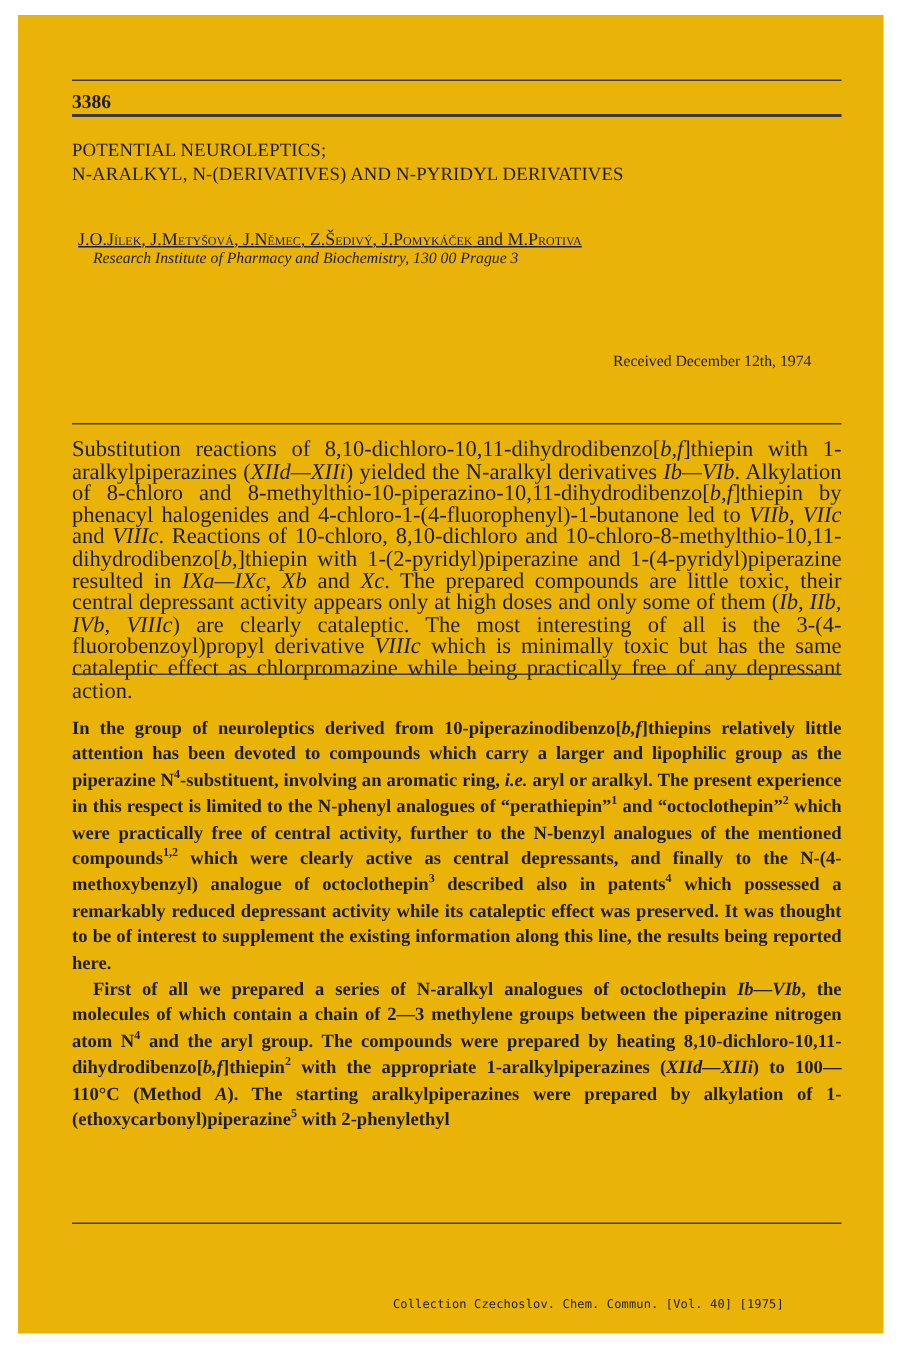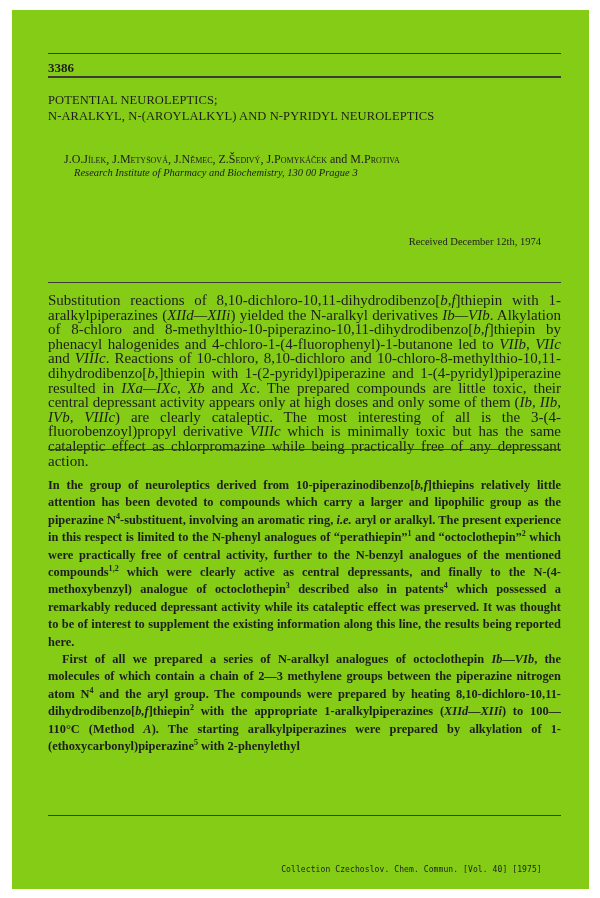--- a/index.html
+++ b/index.html
@@ -1,52 +1,52 @@
 <!DOCTYPE html>
 <html><head>
 <meta charset="utf-8">
 <style>
   html, body { margin: 0; padding: 0; background: #ffffff; }
   body { width: 600px; height: 898px; position: relative; overflow: hidden; }
   .sheet {
     position: absolute; left: 12px; top: 10px; width: 577px; height: 879px;
-    background: #84cc16;
+    background: #eab308;
     font-family: "Liberation Serif", "DejaVu Serif", serif;
     color: #1e1e1e;
   }
   .rule { position: absolute; left: 36px; width: 513px; background: #3a3a3a; }
   .abs { position: absolute; }
   .page-num { left: 36px; top: 50px; font-size: 13px; font-weight: bold; }
   .title { left: 36px; top: 83px; width: 520px; font-size: 12.5px; font-weight: normal; line-height: 15.5px; letter-spacing: 0.1px; }
-  .authors { left: 52px; top: 141px; font-size: 12px; line-height: 16px; }
+  .authors { left: 40px; top: 141px; font-size: 12px; line-height: 16px; text-decoration: underline; }
   .sc { font-variant: small-caps; }
-  .affil { left: 50px; top: 157px; font-size: 10.5px; font-style: italic; margin-left: 12px; }
+  .affil { left: 50px; top: 157px; font-size: 10.5px; font-style: italic; }
   .received { left: 292px; top: 226px; width: 237px; text-align: right; font-size: 10.5px; }
   .abstract { left: 36px; top: 283px; width: 513px; font-size: 15px; line-height: 14.6px; text-align: justify; }
   .body-text { left: 36px; top: 467px; width: 513px; font-size: 12.4px; line-height: 17.4px; text-align: justify; font-weight: bold; }
   .body-text p { margin: 0; }
   .body-text p.indent { text-indent: 14px; }
   .footnote { left: 36px; top: 818px; width: 513px; font-size: 10.2px; line-height: 15px; }
   .footnote .mark { display: inline-block; width: 28px; }
-  .journal { left: 250px; top: 855px; width: 299px; text-align: center; font-family: "DejaVu Sans Mono", "Liberation Mono", monospace; font-size: 8px; letter-spacing: 0.1px; }
+  .journal { left: 250px; top: 855px; width: 299px; text-align: left; font-family: "DejaVu Sans Mono", "Liberation Mono", monospace; font-size: 8px; letter-spacing: 0.1px; }
   i { font-style: italic; }
   sup { font-size: 65%; line-height: 0; }
 </style>
 </head>
 <body>
 
 <div class="sheet">
 
   <div class="rule" style="top:43px;height:1px;"></div>
   <div class="abs page-num">3386</div>
   <div class="rule" style="top:66px;height:2px;"></div>
 
   <div class="abs title">
     <div>POTENTIAL NEUROLEPTICS;</div>
-    <div>N-ARALKYL, N-(AROYLALKYL) AND N-PYRIDYL NEUROLEPTICS</div>
+    <div>N-ARALKYL, N-(DERIVATIVES) AND N-PYRIDYL DERIVATIVES</div>
   </div>
 
   <div class="abs authors"><span>J.O.</span><span class="sc">Jílek</span><span>, J.</span><span class="sc">Metyšová</span><span>, J.</span><span class="sc">Němec</span><span>, Z.</span><span class="sc">Šedivý</span><span>, J.</span><span class="sc">Pomykáček</span><span> and M.</span><span class="sc">Protiva</span></div>
 
   <div class="abs affil">Research Institute of Pharmacy and Biochemistry, 130 00 Prague 3</div>
 
   <div class="abs received">Received December 12th, 1974</div>
 
   <div class="rule" style="top:272px;height:1px;"></div>
   <div class="abs abstract" id="abstract"><span>Substitution reactions of 8,10-dichloro-10,11-dihydrodibenzo[</span><i>b,f</i><span>]thiepin with 1-aralkylpiperazines (</span><i>XIId—XIIi</i><span>) yielded the N-aralkyl derivatives </span><i>Ib—VIb</i><span>. Alkylation of 8-chloro and 8-methylthio-10-piperazino-10,11-dihydrodibenzo[</span><i>b,f</i><span>]thiepin by phenacyl halogenides and 4-chloro-1-(4-fluorophenyl)-1-butanone led to </span><i>VIIb</i><span>, </span><i>VIIc</i><span> and </span><i>VIIIc</i><span>. Reactions of 10-chloro, 8,10-dichloro and 10-chloro-8-methylthio-10,11-dihydrodibenzo[</span><i>b,</i><span>]thiepin with 1-(2-pyridyl)piperazine and 1-(4-pyridyl)piperazine resulted in </span><i>IXa—IXc</i><span>, </span><i>Xb</i><span> and </span><i>Xc</i><span>. The prepared compounds are little toxic, their central depressant activity appears only at high doses and only some of them (</span><i>Ib, IIb, IVb, VIIIc</i><span>) are clearly cataleptic. The most interesting of all is the 3-(4-fluorobenzoyl)propyl derivative </span><i>VIIIc</i><span> which is minimally toxic but has the same cataleptic effect as chlorpromazine while being practically free of any depressant action.</span></div>

